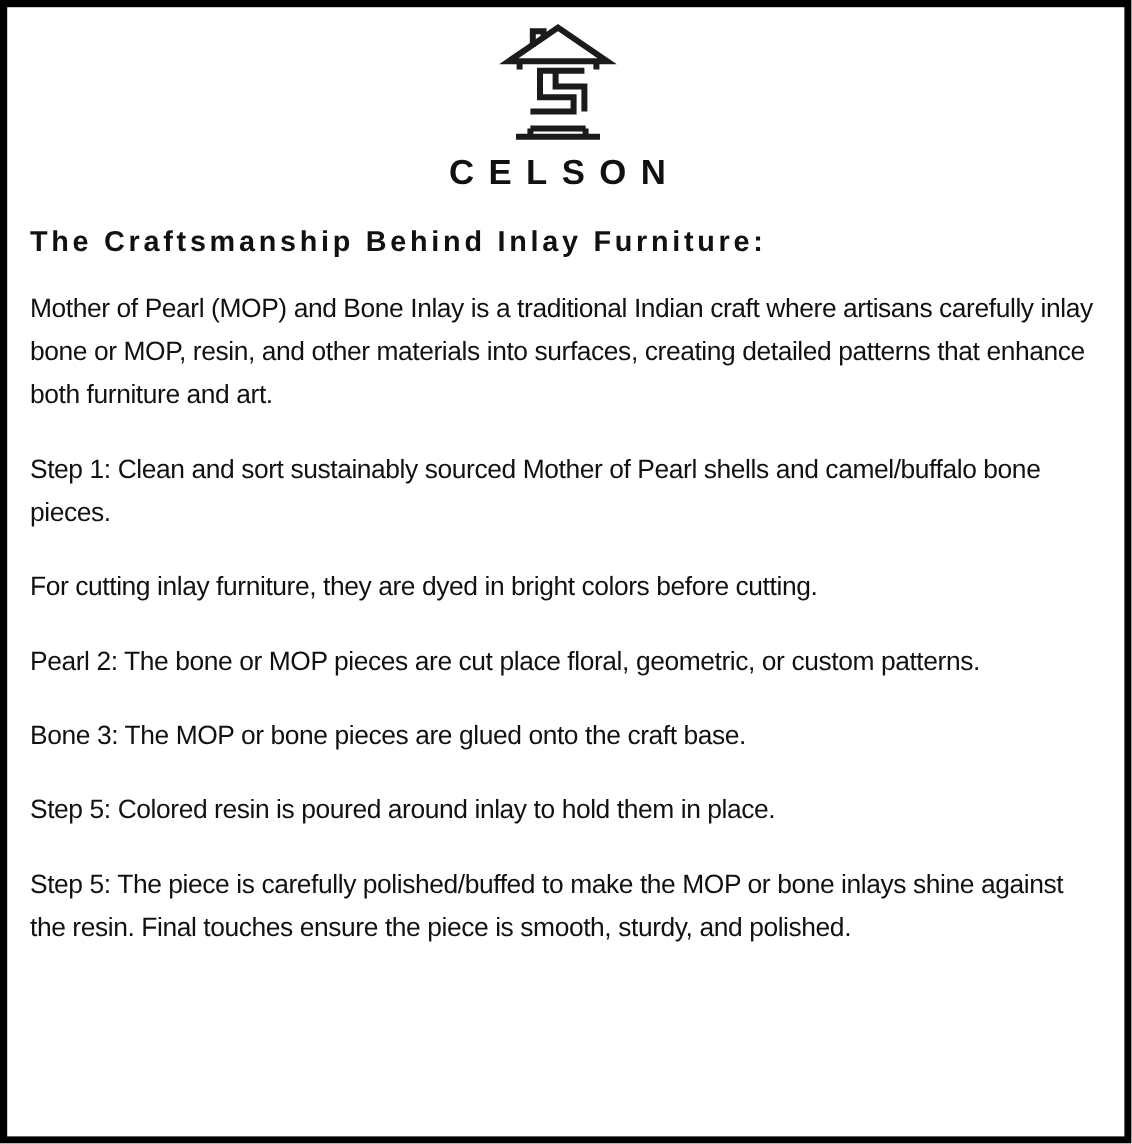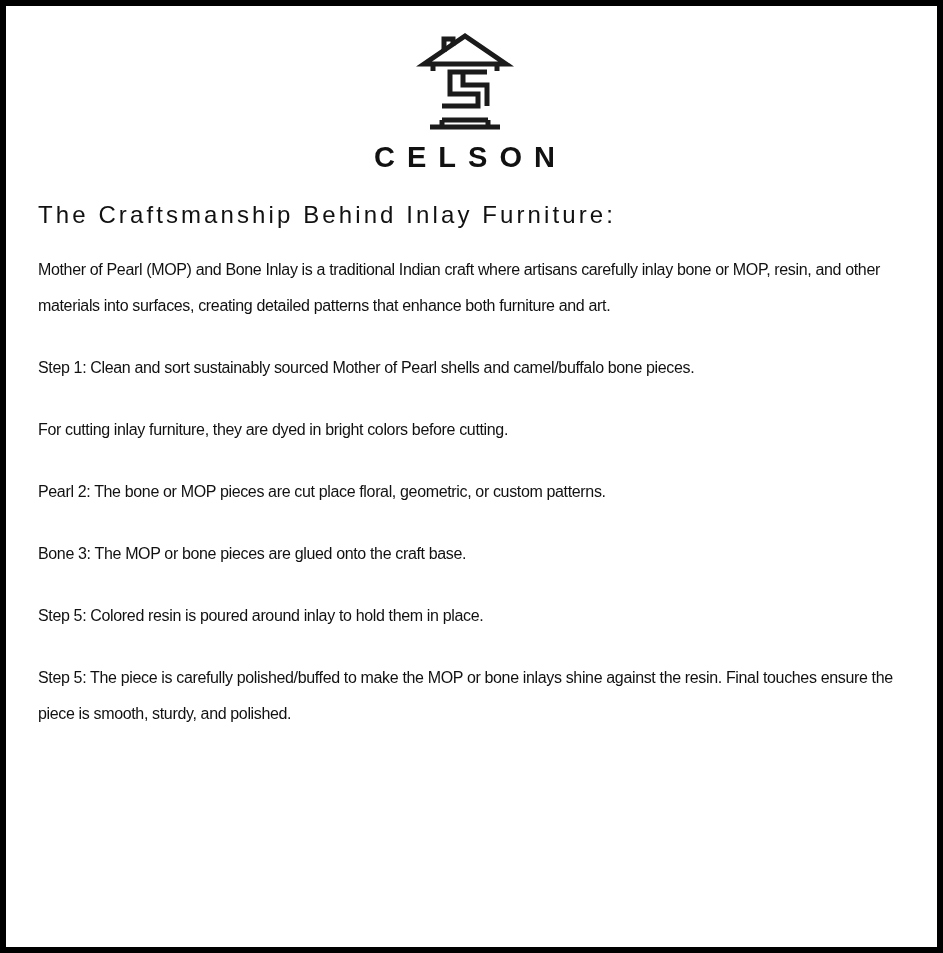--- a/index.html
+++ b/index.html
@@ -16,21 +16,21 @@
     overflow: hidden;
   }
 
   
   .page-frame {
     box-sizing: border-box;
     width: 943px;
     height: 953px;
     border: 6px solid #000000;
     background: #ffffff;
-    padding: 16px;
+    padding: 3px;
     position: relative;
   }
 
   .page-inner {
     box-sizing: border-box;
     width: 100%;
     height: 100%;
     padding: 8px 24px 0 10px;
   }
 
@@ -54,37 +54,37 @@
     text-indent: 12px;
     color: #111111;
     line-height: 1.1;
   }
 
   
   .doc-heading {
     margin: 27px 0 0 6px;
     font-family: "Liberation Sans", sans-serif;
     font-size: 24px;
-    font-weight: 400;
+    font-weight: 700;
     letter-spacing: 3.1px;
     color: #111111;
     line-height: 1.2;
     white-space: nowrap;
   }
 
   
   .doc-body {
     margin: 0 0 0 6px;
     padding-top: 22px;
     width: 888px;
   }
   .para {
     margin: 0 0 26px 0;
     font-family: "Liberation Sans", sans-serif;
-    font-size: 16px;
+    font-size: 22px;
     line-height: 36px;
     color: #111111;
     letter-spacing: -0.35px;
   }
   .para:last-child {
     margin-bottom: 0;
   }
   .para .step-label {
     font-weight: 400;
   }

